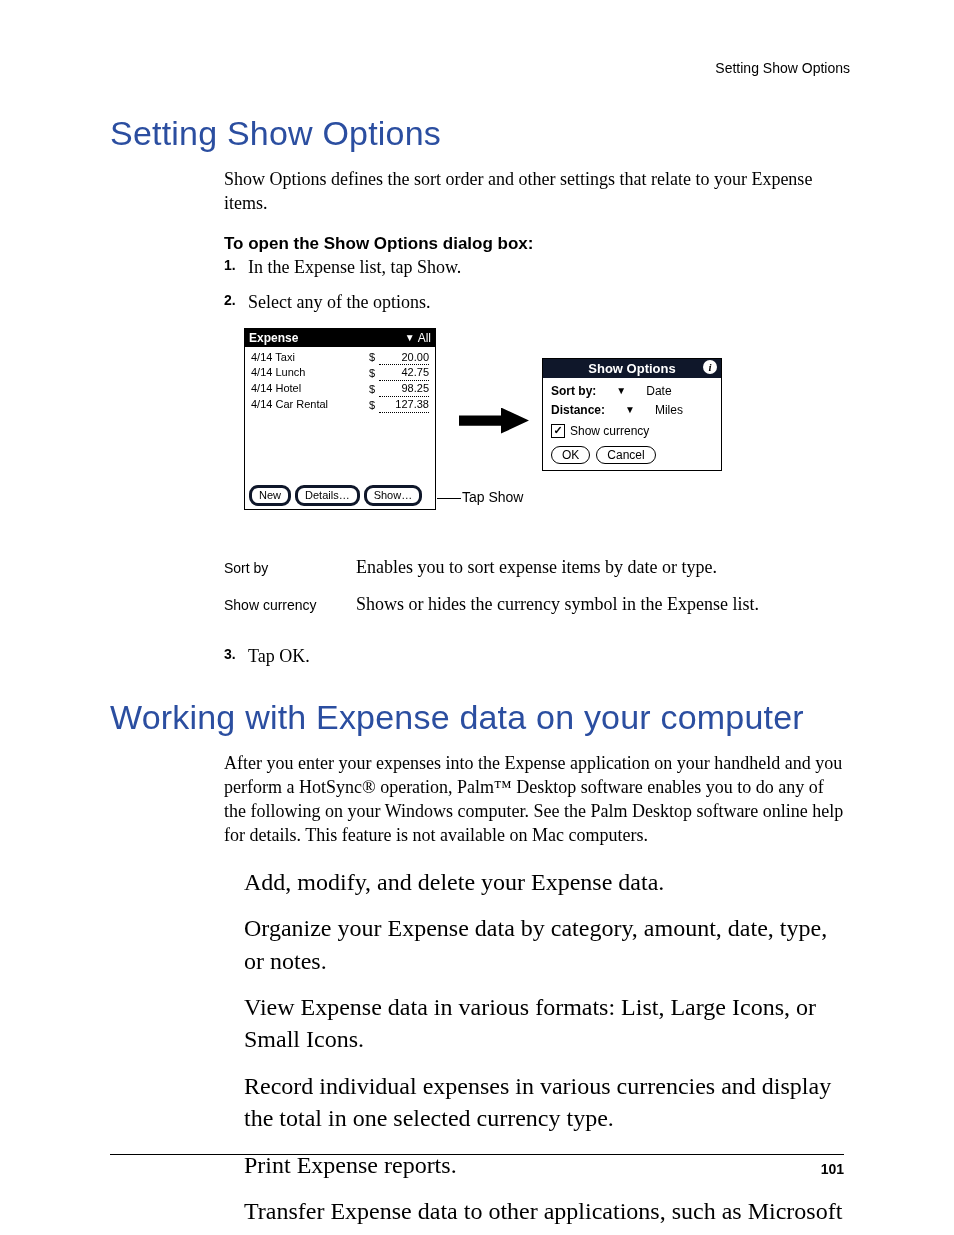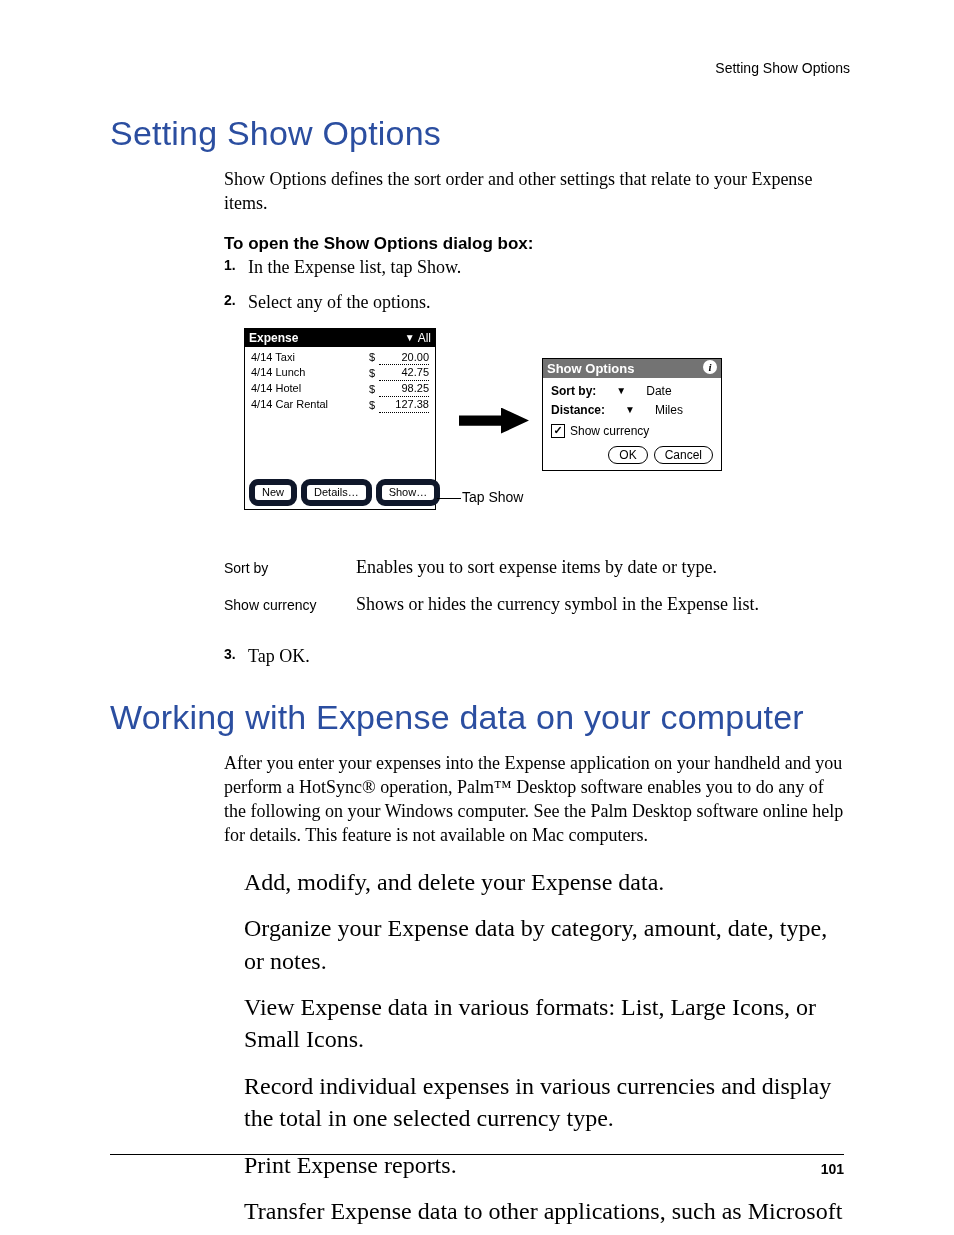--- a/index.html
+++ b/index.html
@@ -123,21 +123,21 @@
     text-align: right;
     display:inline-block;
     padding-left:6px;
   }
   .palm-buttons {
     position:absolute;
     bottom:3px; left:0; right:0;
     display:flex; gap:4px; padding:0 4px;
   }
   .palm-btn {
-    border:6px solid #0f172a;
+    border:3px solid #0f172a;
     border-radius: 9px;
     font-size: 11px;
     padding: 0 7px;
     line-height: 15px;
     background:#fff;
   }
 
   .arrow {
     position:absolute;
     left: 215px;
@@ -151,26 +151,27 @@
   .dialog {
     position:absolute;
     left: 298px;
     top: 30px;
     width: 178px;
     border: 1px solid #000;
     font-family: Arial, sans-serif;
     background:#fff;
   }
   .dialog-title {
-    background:#737373;
+    background:#0f172a;
     color:#fff;
     font-weight:700;
     font-size: 13px;
     padding: 2px 4px;
     display:flex;
+    justify-content:center;
     position:relative;
   }
   .dialog-title .info {
     position:absolute;
     right:4px; top:1px;
     width:14px; height:14px;
     border-radius:50%;
     background:#fff;
     color:#000;
     font-style: italic;
@@ -185,21 +186,21 @@
   .dlg-row .lbl { font-weight:700; }
   .dlg-row .tri { font-size:10px; }
   .dlg-check {
     display:inline-flex; align-items:center; gap:5px; margin:2px 0 8px 0;
   }
   .dlg-check .box {
     width:12px; height:12px; border:1px solid #000;
     display:inline-flex; align-items:center; justify-content:center;
     font-size:11px; font-weight:700;
   }
-  .dlg-btns { display:flex; gap:6px;justify-content:flex-end; }
+  .dlg-btns { display:flex; gap:6px; }
   .dlg-btn {
     border:1px solid #000;
     border-radius:10px;
     font-size:12px;
     padding: 0 10px;
     line-height:16px;
   }
 
   .callout-line {
     position:absolute;

